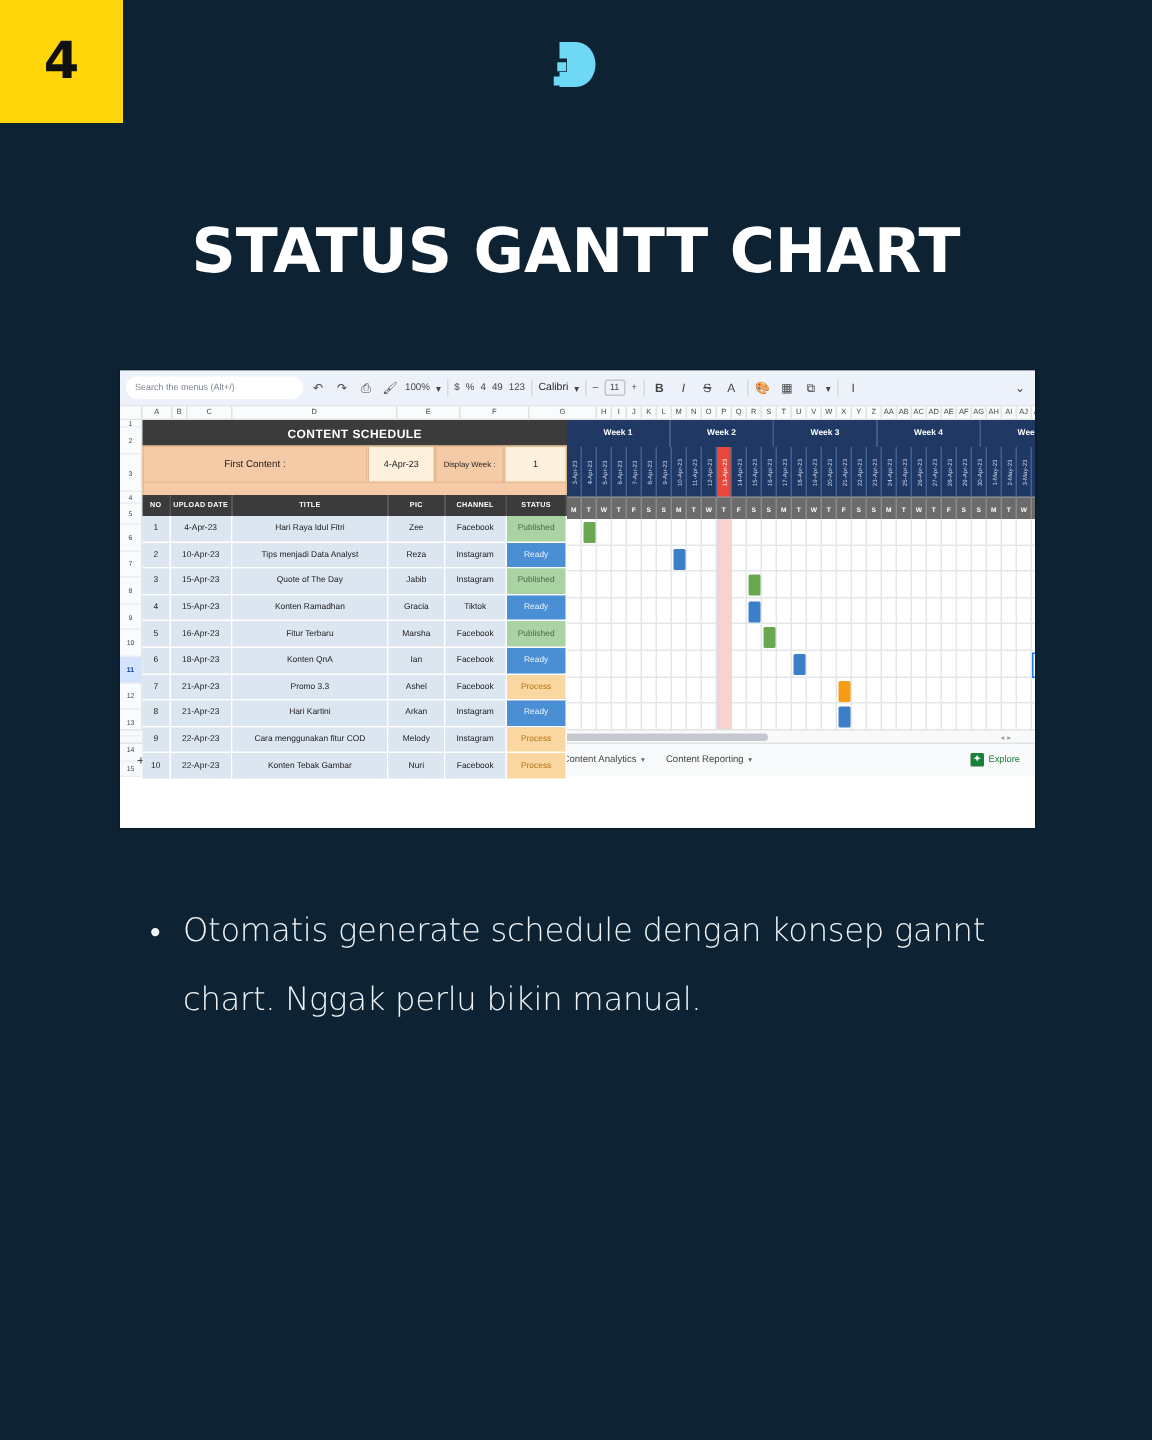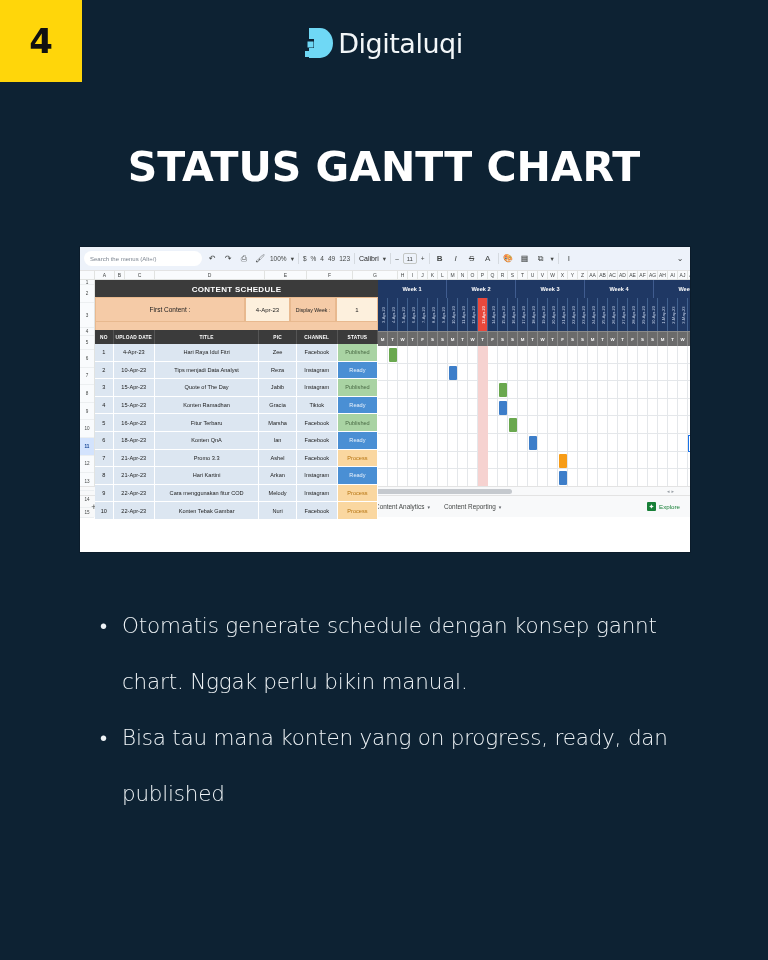--- a/index.html
+++ b/index.html
@@ -211,21 +211,21 @@
   }
 
   
   #bullets{
     position:absolute; left:92px; top:598px; width:600px;
     color:#eef3f6;
   }
   #bullets ul{ margin:0; padding-left:30px; list-style:none; }
   #bullets li{
     font-family:"DejaVu Sans", sans-serif;
-    font-size:21.5px; line-height:56px; font-weight:300;
+    font-size:21.5px; line-height:46px; font-weight:300;
     margin-bottom:0px; position:relative; letter-spacing:-0.2px;
   }
   #bullets li:before{
     content:"•"; position:absolute; left:-22px; top:0; font-size:20px;
   }
   #bullets li + li{ margin-top:0px; }
 </style>
 </head>
 <body>
 
@@ -235,21 +235,20 @@
 
 <div id="brand">
   <span class="logo-mark">
     <svg width="30" height="34" viewBox="0 0 30 34">
       <path d="M4 2 h11 a13 15 0 0 1 0 30 H4 Z" fill="#6fd8f5"></path>
       <rect x="0" y="13" width="9" height="9" fill="#0d2233"></rect>
       <rect x="2.5" y="15.5" width="6" height="6" fill="#6fd8f5"></rect>
       <rect x="0" y="25" width="4.5" height="6" fill="#6fd8f5"></rect>
     </svg>
   </span>
-  <span class="brand-text">Digitaluqi</span>
 </div>
 
 <div id="title">STATUS GANTT CHART</div>
 
 <div id="sheet">
 
   <div id="toolbar">
     <div id="search-box">
       <span>Search the menus (Alt+/)</span>
     </div>
@@ -691,15 +690,14 @@
     <div id="explore">
       <span class="expicon">✦</span>
       <span>Explore</span>
     </div>
   </div>
 </div>
 
 <div id="bullets">
   <ul id="bullet-list">
       <li>Otomatis generate schedule dengan konsep gannt chart. Nggak perlu bikin manual.</li>
-      <li>Bisa tau mana konten yang on progress, ready, dan published</li>
     </ul>
 </div>
 
 </body></html>

